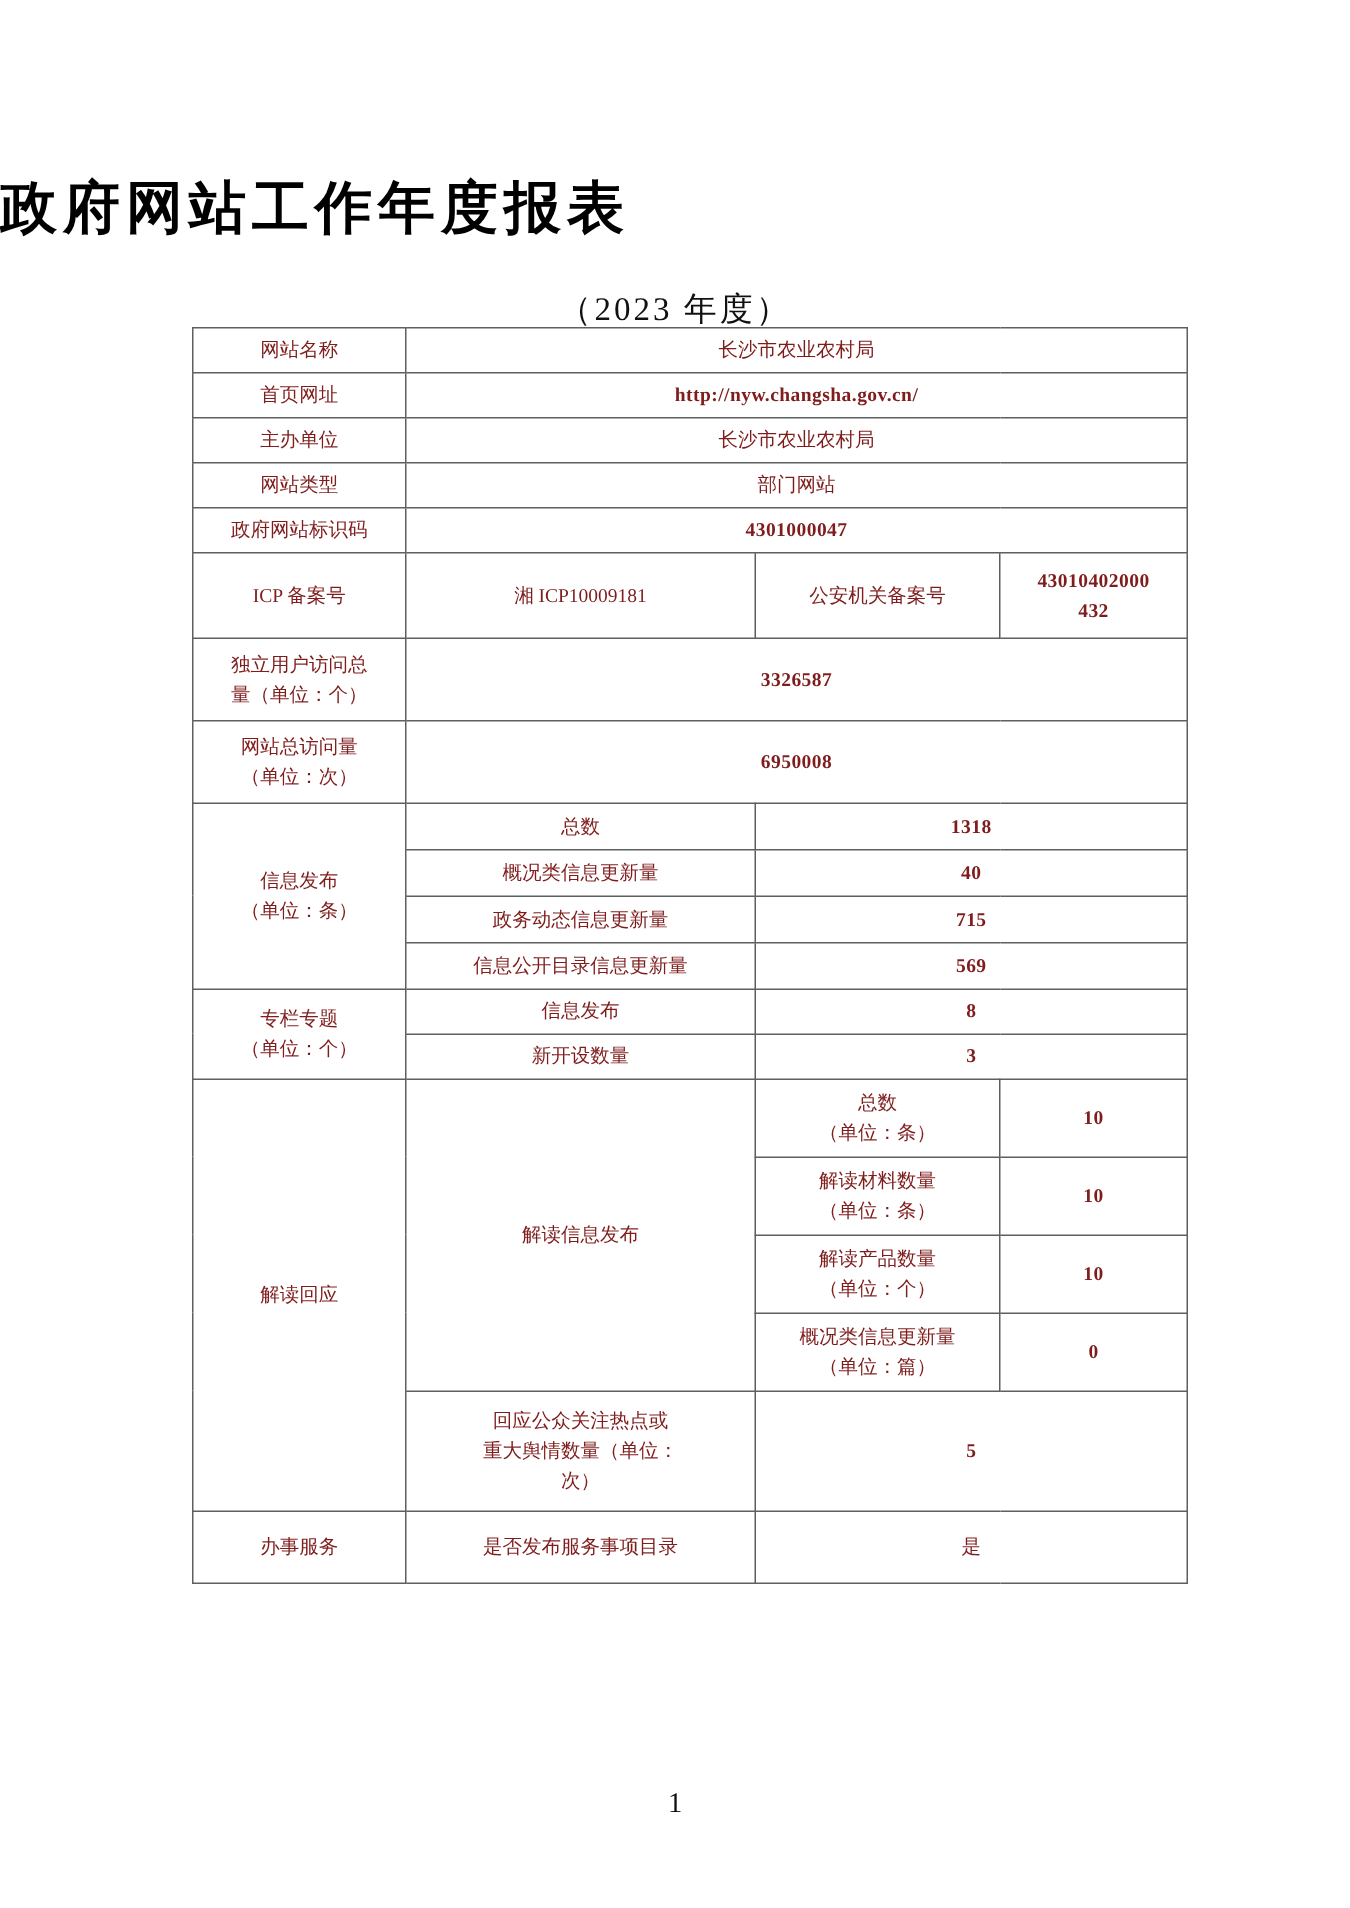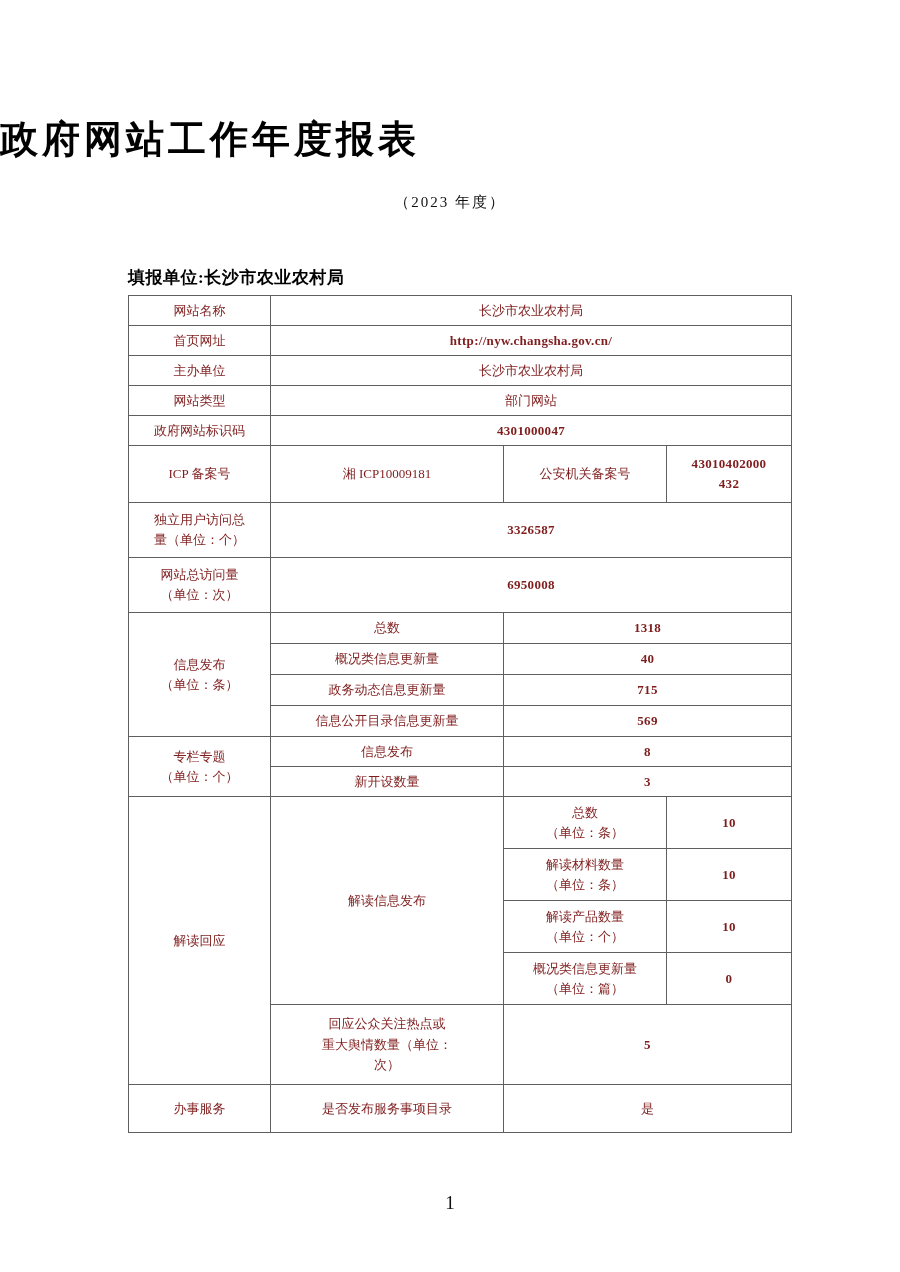--- a/index.html
+++ b/index.html
@@ -21,21 +21,21 @@
     font-family: "Liberation Sans", "DejaVu Sans", sans-serif;
     font-weight: bold;
     font-size: 38px;
     line-height: 1.15;
     letter-spacing: 4px;
     color: #000000;
   }
   .doc-subtitle {
     margin-top: 32px;
     text-align: center;
-    font-size: 15px;
+    font-size: 22px;
     line-height: 1.1;
     letter-spacing: 2px;
     color: #111111;
   }
   .report-unit {
     margin: 56px 0 6px 128px;
     font-size: 17px;
     font-weight: bold;
     letter-spacing: 0.5px;
     color: #000000;
@@ -78,21 +78,20 @@
 </style>
 </head>
 <body>
 
 <div class="page">
 
   <h1 class="doc-title">政府网站工作年度报表</h1>
 
   <div class="doc-subtitle">（2023 年度）</div>
 
-  <div class="report-unit">填报单位:长沙市农业农村局</div>
 
   <table class="report-table">
     <colgroup>
       <col style="width:142px">
       <col style="width:233px">
       <col style="width:163px">
       <col style="width:125px">
     </colgroup>
     <tbody>
       <tr class="h30">

